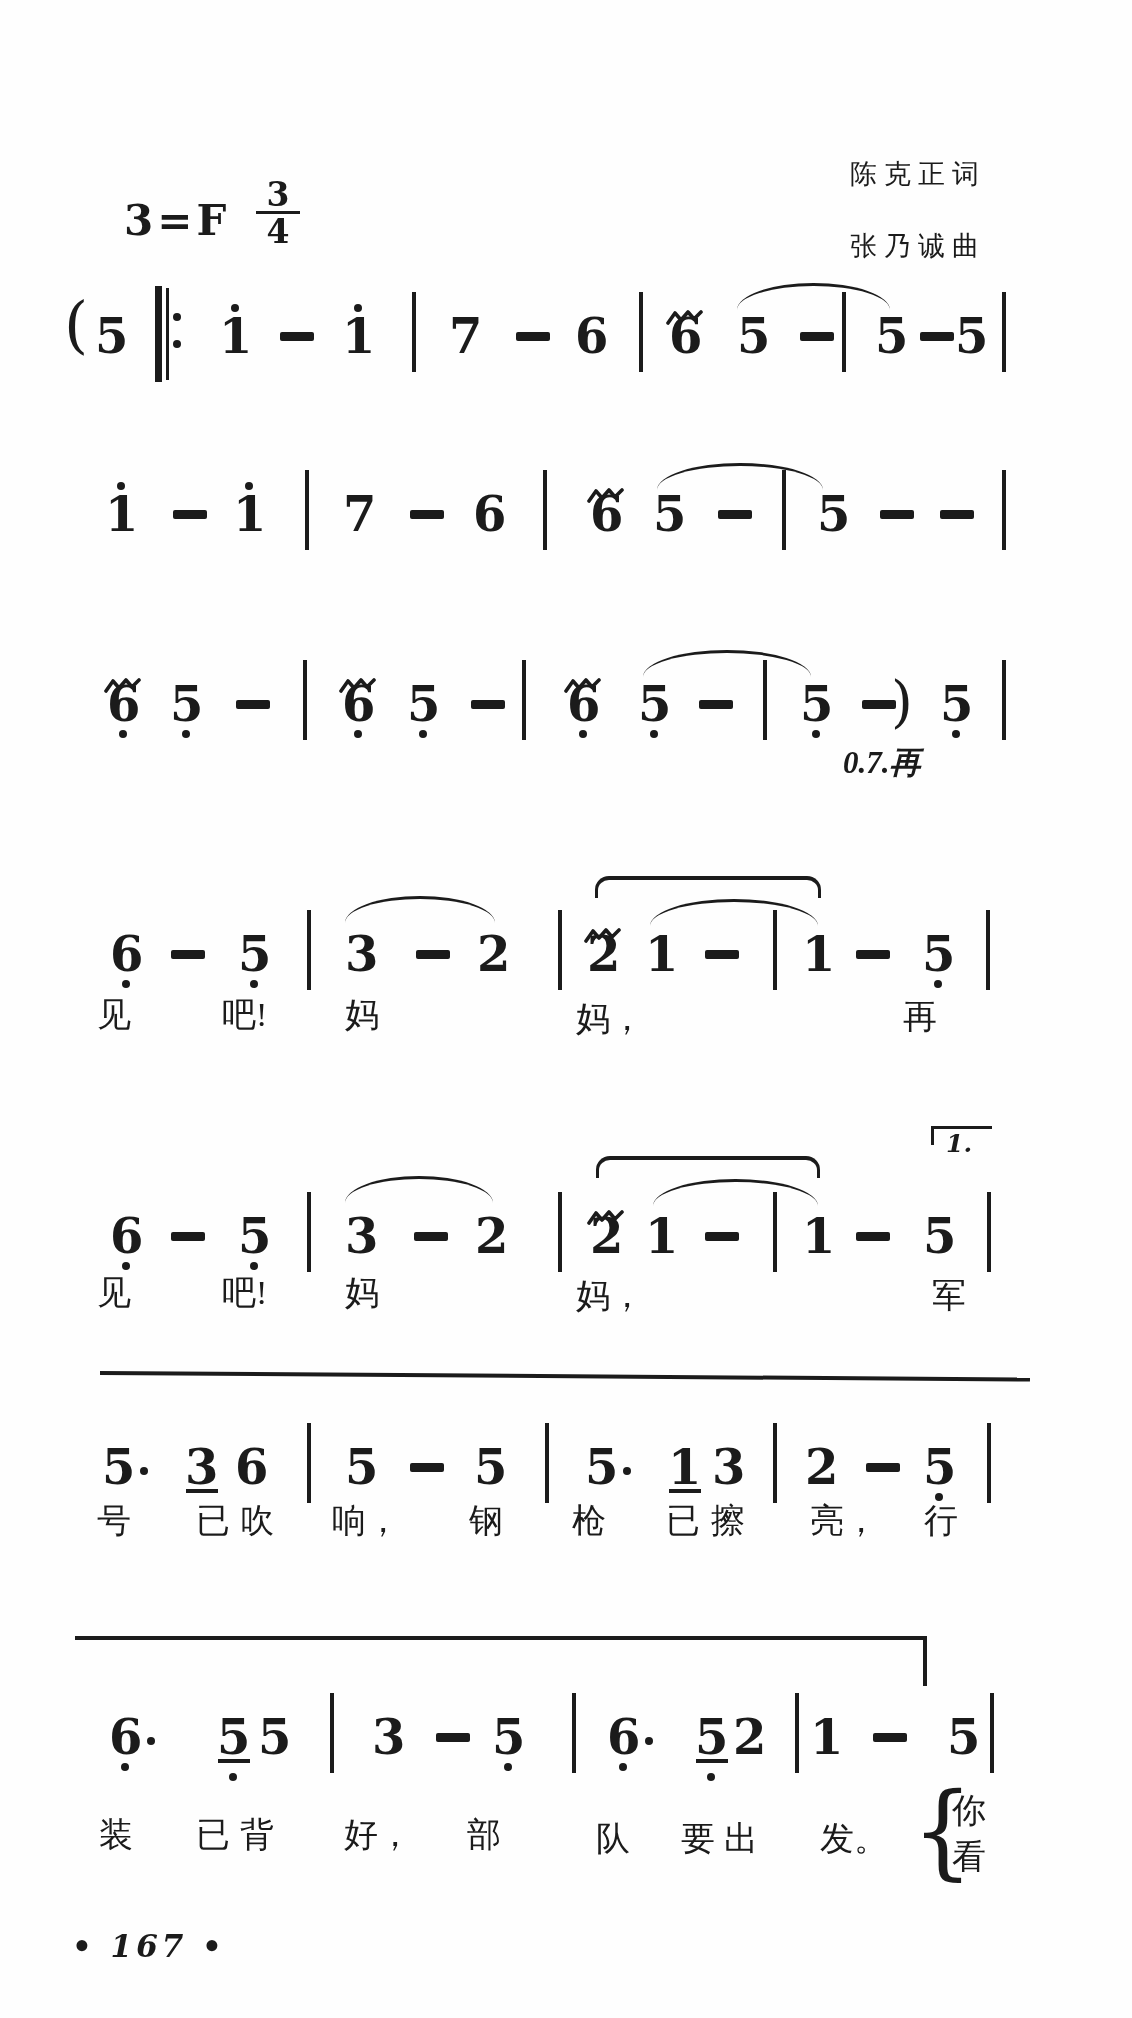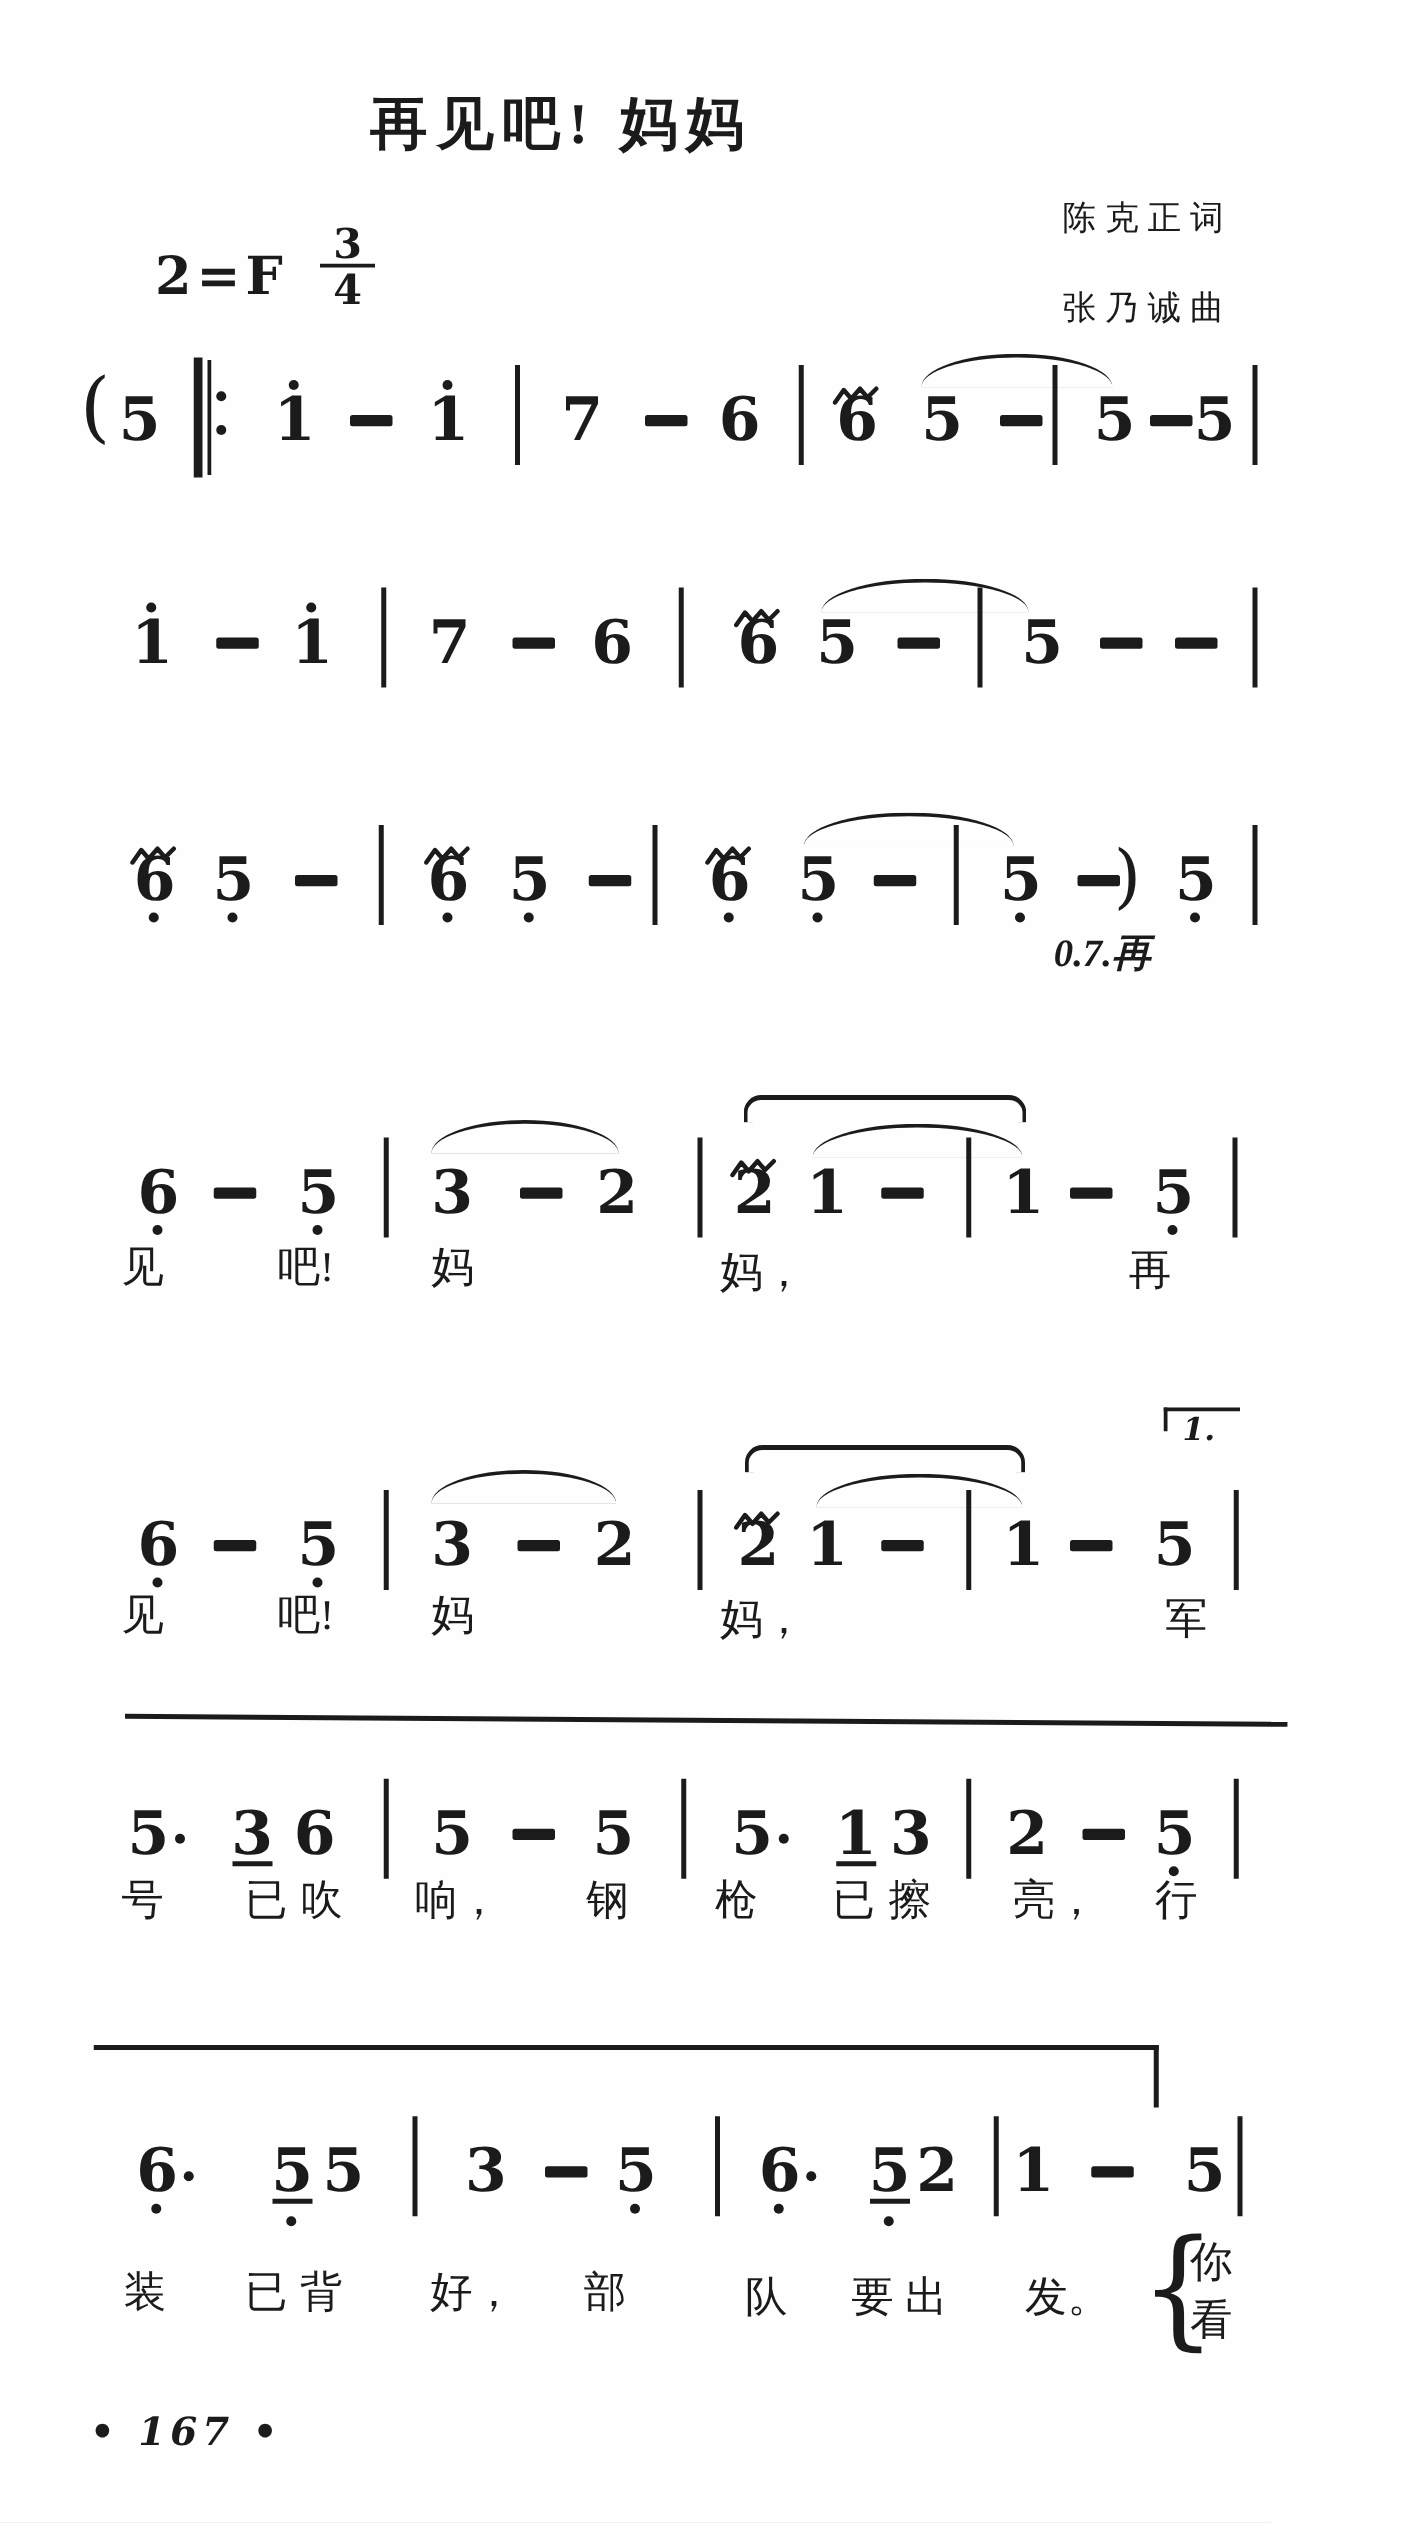--- a/index.html
+++ b/index.html
@@ -96,23 +96,22 @@
   .brace{
     position:absolute;font-size:96px;line-height:1;font-weight:400;
     transform:scaleY(1.08);font-family:"DejaVu Serif","Liberation Serif",serif;
   }
 </style>
 </head>
 <body>
 
 <div class="page">
 
-  <div class="title">再见吧! 妈妈</div>
-
-  <div class="keysig">2=F</div>
+
+  <div class="keysig">3=F</div>
   <div class="frac">
     <span class="top">3</span>
     <span class="bot">4</span>
   </div>
 
   <div class="credit lyr">陈克正词</div>
   <div class="credit cmp">张乃诚曲</div>
 
   <div id="score">
       <div class="note" style="left: 95px; top: 312px;"><span class="digit">5</span></div>

